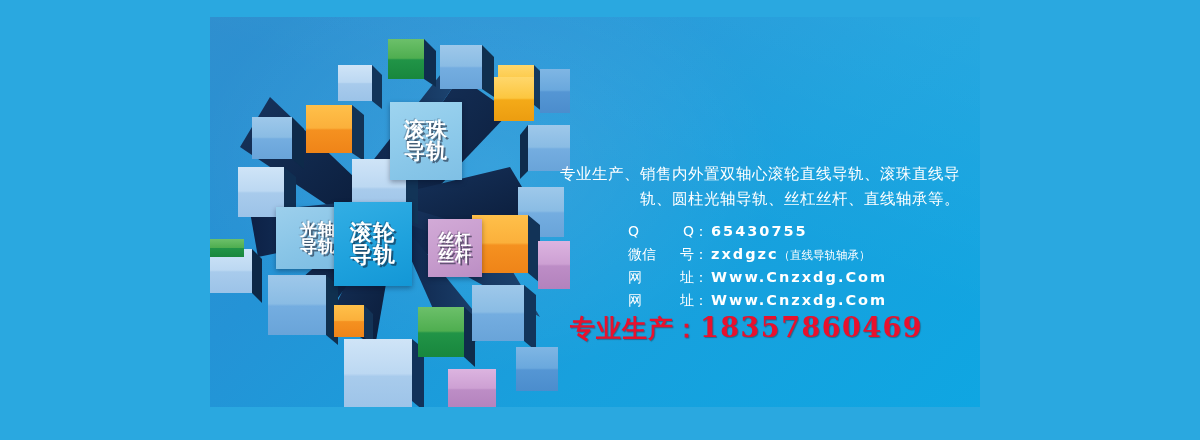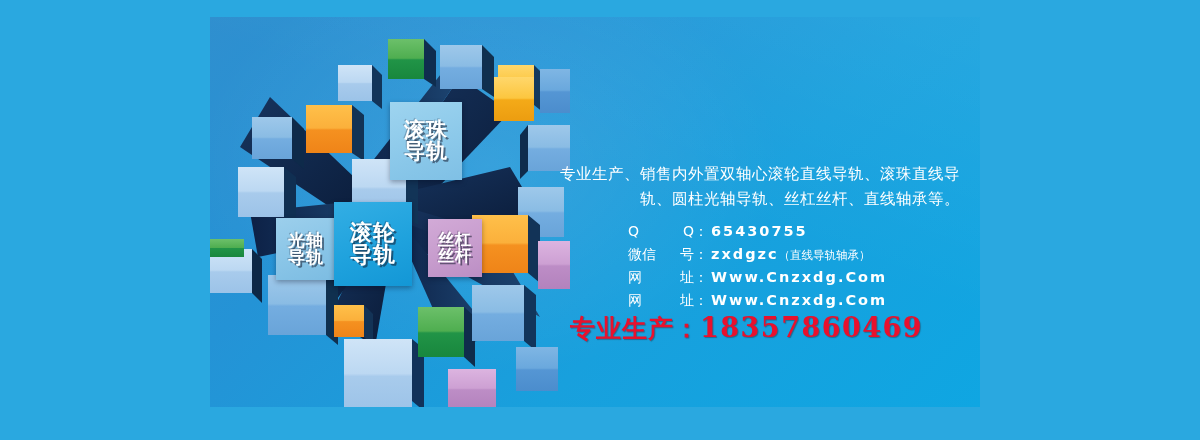--- a/index.html
+++ b/index.html
@@ -37,23 +37,24 @@
     letter-spacing:1px;
     box-shadow:0 2px 5px rgba(0,10,30,.35);
   }
   .tile span{display:block;}
   .tile-gunzhu{
     left:180px;top:85px;width:72px;height:78px;
     background:linear-gradient(160deg,#9ed4ef 0%,#8cc9ea 55%,#7fc0e5 100%);
     font-size:21px;
   }
   .tile-guangzhou{
-    left:66px;top:201px;width:60px;height:62px;
+    left:66px;top:190px;width:60px;height:62px;
     background:linear-gradient(160deg,#9ccfec 0%,#89c5e7 55%,#7cbce2 100%);
     font-size:17px;
+    padding-left:12px;
   }
   .tile-gunlun{
     left:124px;top:185px;width:78px;height:84px;
     background:linear-gradient(160deg,#33aee4 0%,#1fa2dd 55%,#1397d6 100%);
     font-size:22px;
   }
   .tile-sigang{
     left:218px;top:202px;width:54px;height:58px;
     background:linear-gradient(160deg,#d2aad7 0%,#c79ccd 55%,#bb8ec4 100%);
     font-size:16px;

